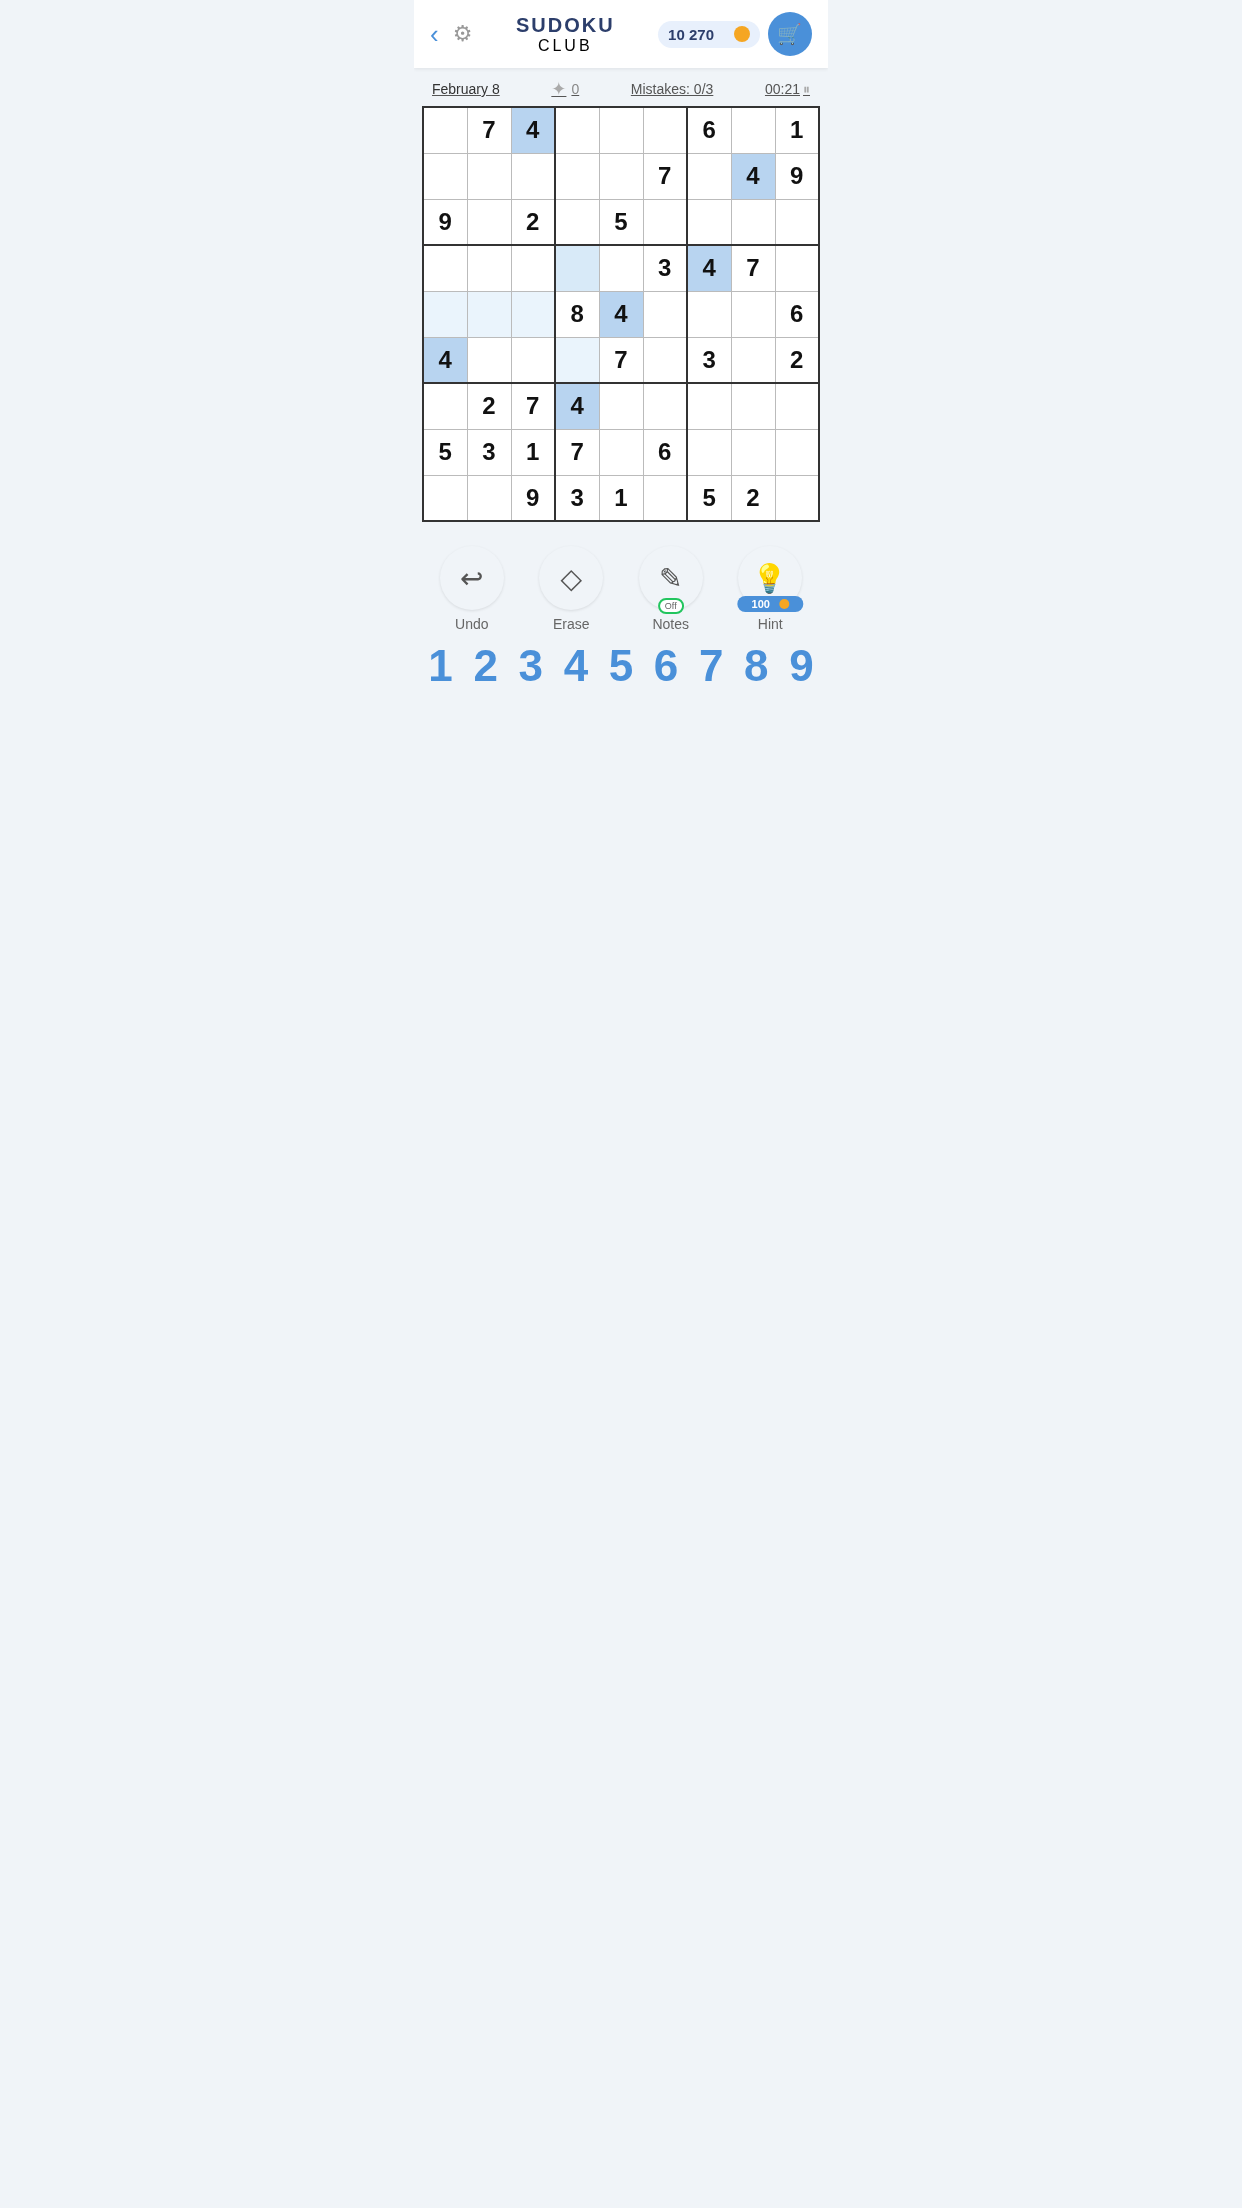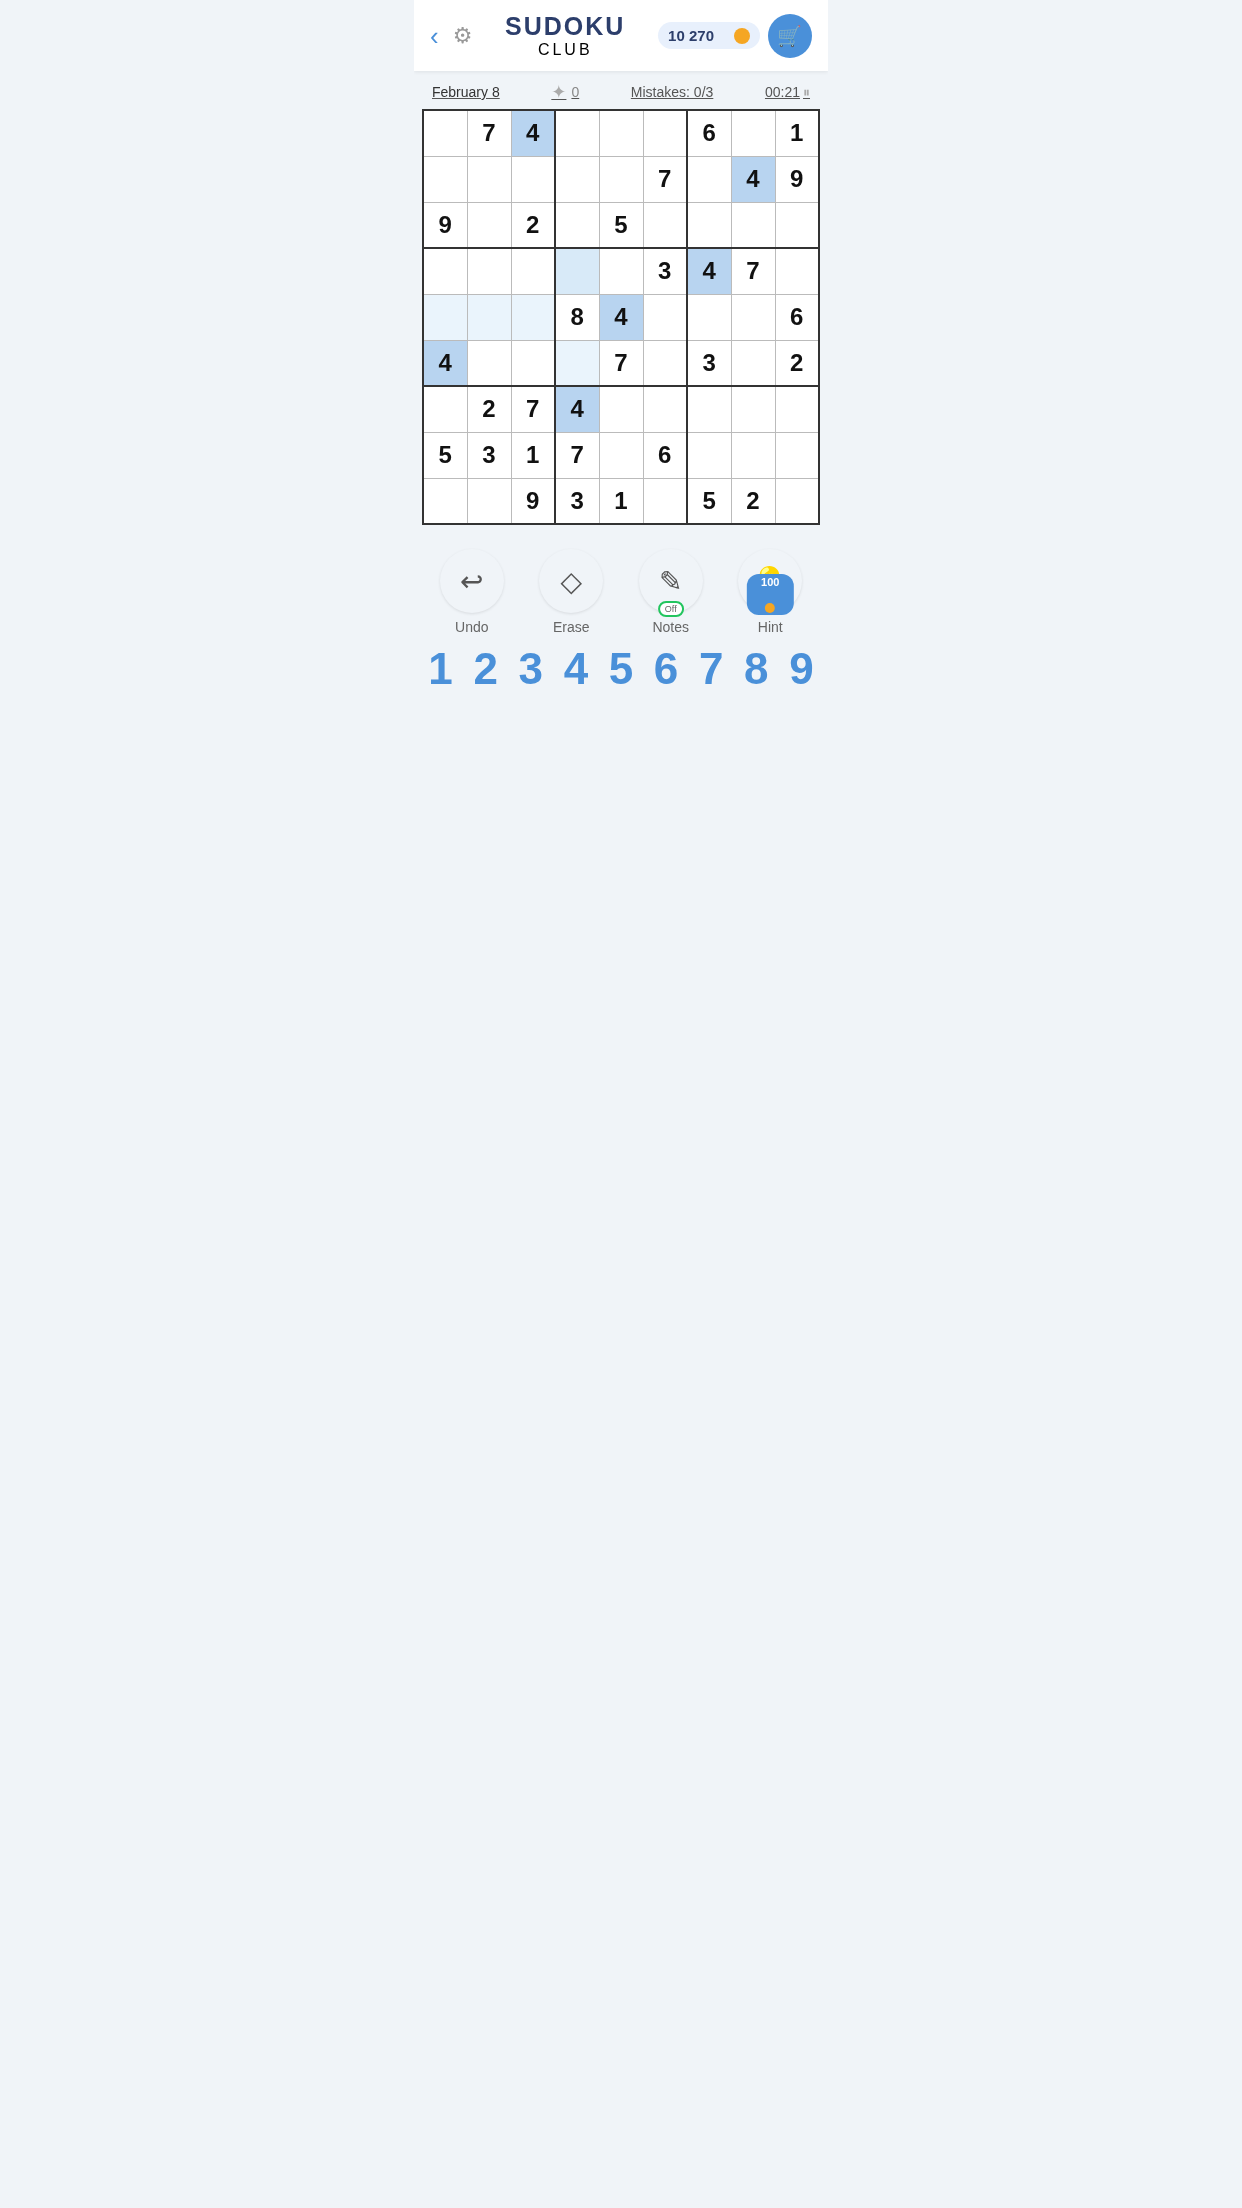--- a/index.html
+++ b/index.html
@@ -37,21 +37,21 @@
     }
     .gear-icon {
       color: #999;
       font-size: 22px;
     }
     .header-title {
       text-align: center;
       flex: 1;
     }
     .header-title .title-main {
-      font-size: 25px;
+      font-size: 20px;
       font-weight: 800;
       color: #2c3e6b;
       letter-spacing: 2px;
       display: block;
     }
     .header-title .title-sub {
       font-size: 16px;
       font-weight: 500;
       color: #000000;
       letter-spacing: 3px;
@@ -223,23 +223,22 @@
       left: 50%;
       transform: translateX(-50%);
       background: #4a90d9;
       border-radius: 12px;
       padding: 2px 14px;
       font-size: 11px;
       color: white;
       font-weight: 700;
       display: flex;
       align-items: center;
-      gap: 15px;
+      gap: 9px;
       white-space: nowrap;
-      flex-direction: column;
     }
     .hint-coin {
       width: 10px;
       height: 10px;
       background: #f5a623;
       border-radius: 50%;
       display: inline-block;
     }
   </style>
 </head>

